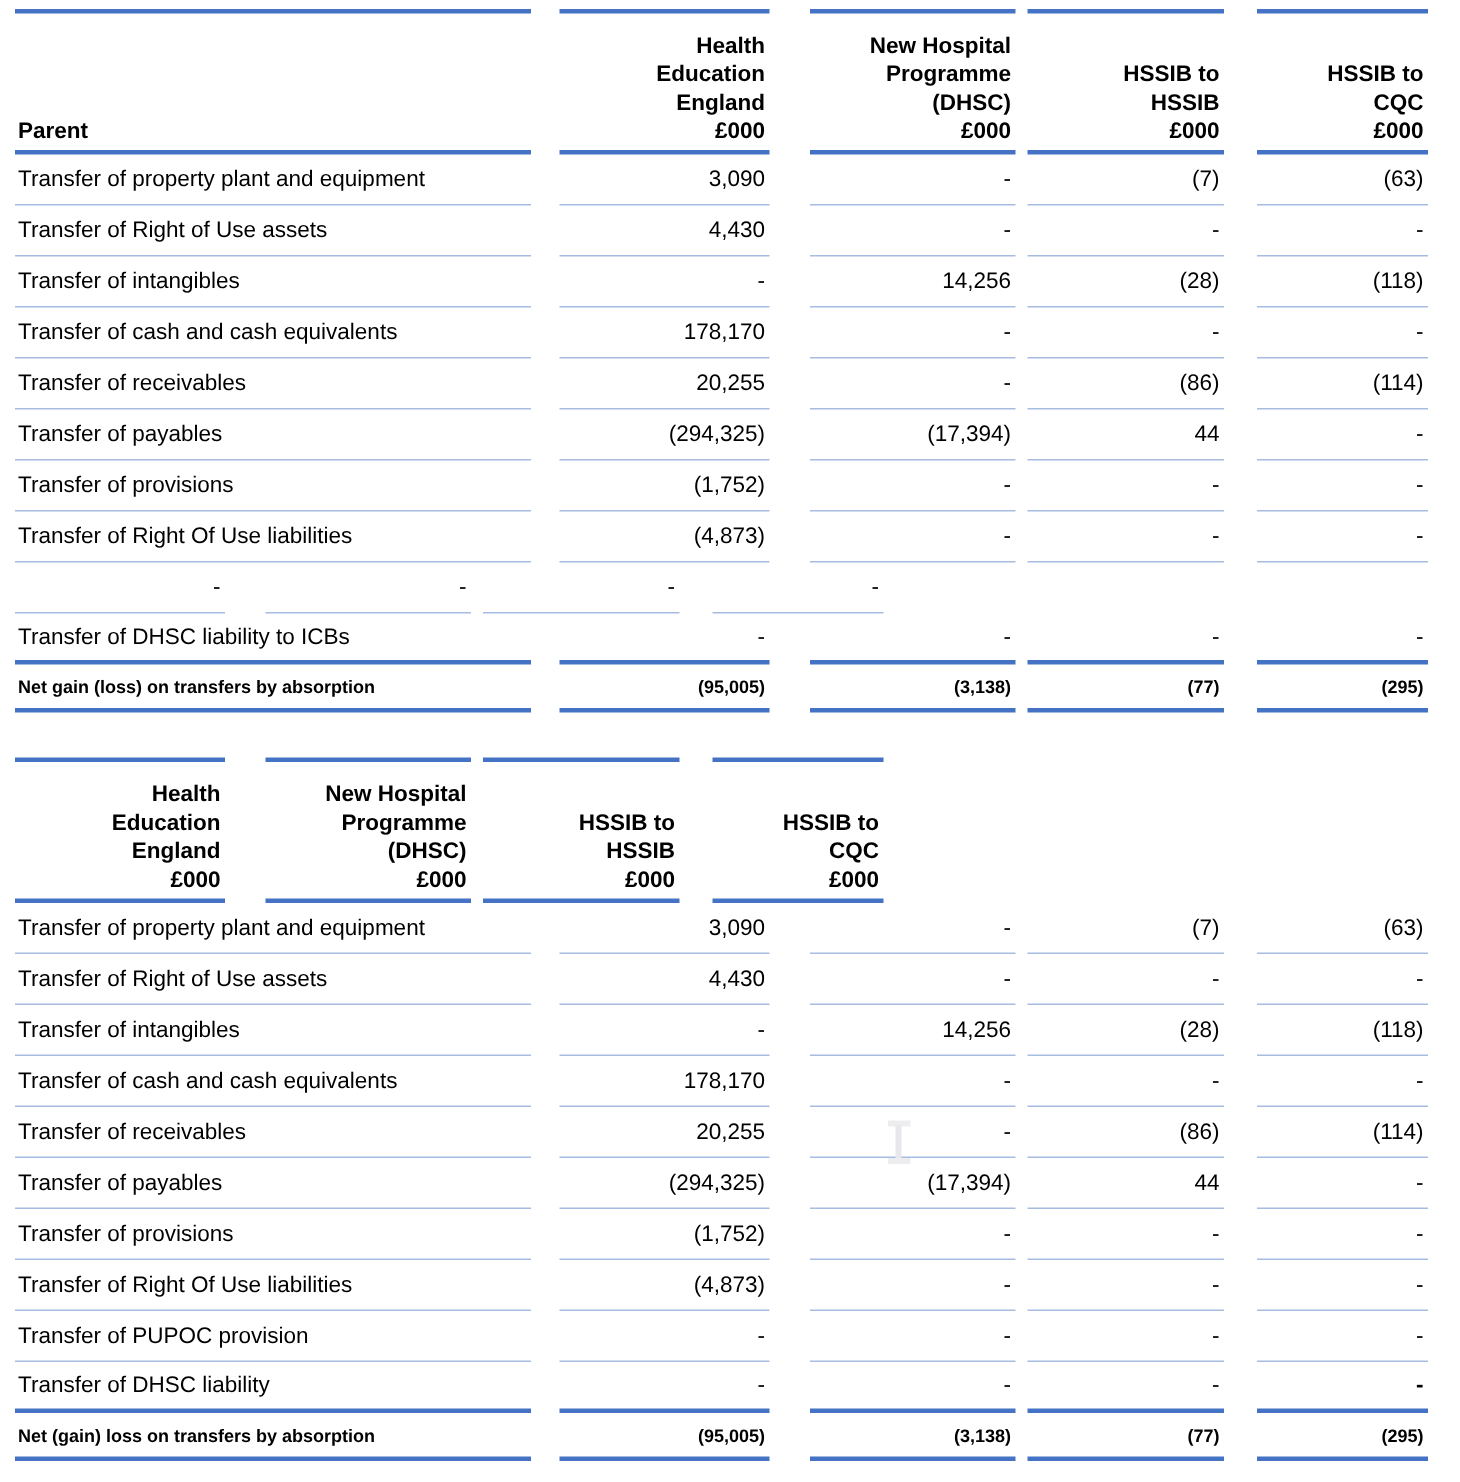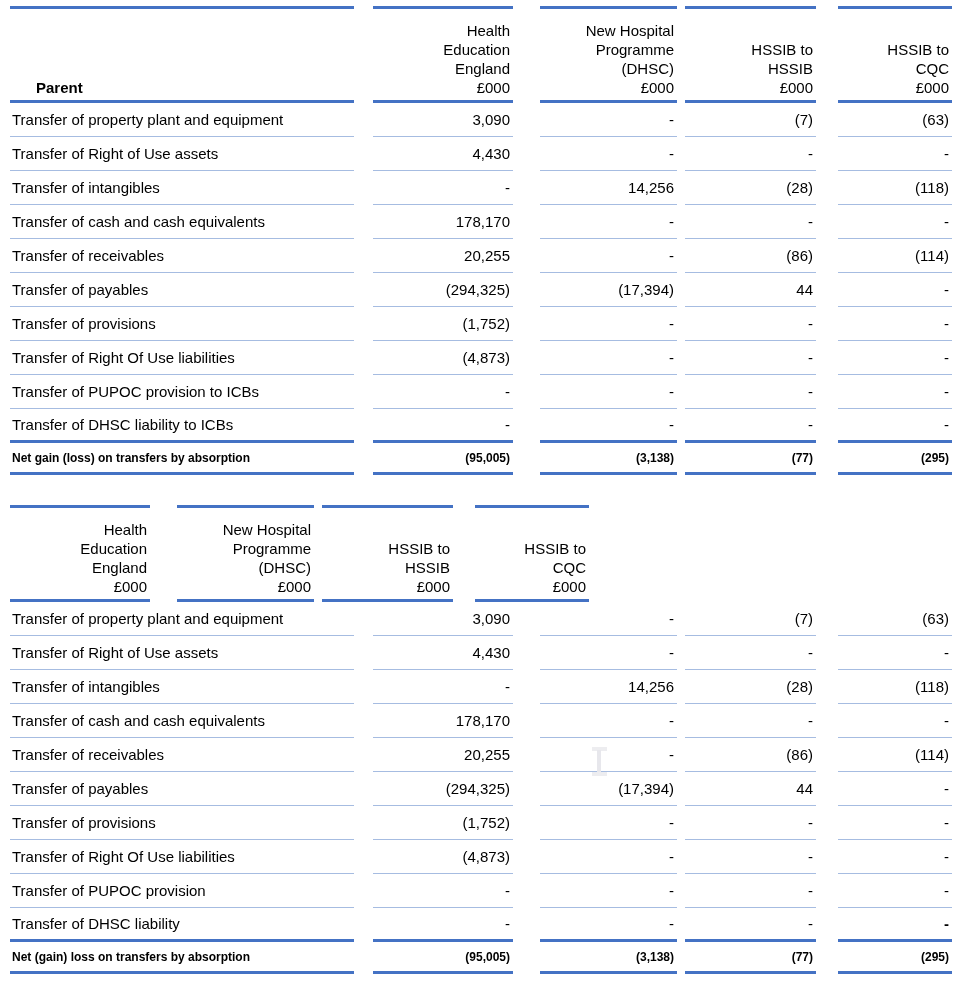--- a/index.html
+++ b/index.html
@@ -27,26 +27,25 @@
   
   .header-row .cell{
     border-top:3px solid var(--dark);
     border-bottom:3px solid var(--dark);
     height:97px;
     display:flex;align-items:flex-end;
   }
   .title-text{
     font-weight:bold;font-size:15px;line-height:18px;
     padding:0 0 3px 2px;
-    margin-left:24px;
   }
   .head-cell{justify-content:flex-end;}
   .head-text{
     display:block;width:100%;text-align:right;
-    font-weight:normal;font-size:15px;line-height:19px;
+    font-weight:bold;font-size:15px;line-height:19px;
     white-space:pre-line;
     padding:0 3px 3px 0;
   }
   
   .data-row .cell{
     height:34px;font-size:15px;
     display:flex;align-items:center;
     border-bottom:1px solid var(--light);
   }
   .data-row .label-cell{justify-content:flex-start;padding-left:2px;}
@@ -154,21 +153,20 @@
         <div class="cell c4 num-cell">-</div>
       </div>
       <div class="row data-row">
         <div class="cell c0 label-cell">Transfer of Right Of Use liabilities</div>
         <div class="cell c1 num-cell">(4,873)</div>
         <div class="cell c2 num-cell">-</div>
         <div class="cell c3 num-cell">-</div>
         <div class="cell c4 num-cell">-</div>
       </div>
       <div class="row data-row">
-        <div class="cell c0 label-cell">Transfer of PUPOC provision to ICBs</div>
         <div class="cell c1 num-cell">-</div>
         <div class="cell c2 num-cell">-</div>
         <div class="cell c3 num-cell">-</div>
         <div class="cell c4 num-cell">-</div>
       </div>
       <div class="row data-row last-data-row">
         <div class="cell c0 label-cell">Transfer of DHSC liability to ICBs</div>
         <div class="cell c1 num-cell">-</div>
         <div class="cell c2 num-cell">-</div>
         <div class="cell c3 num-cell">-</div>

